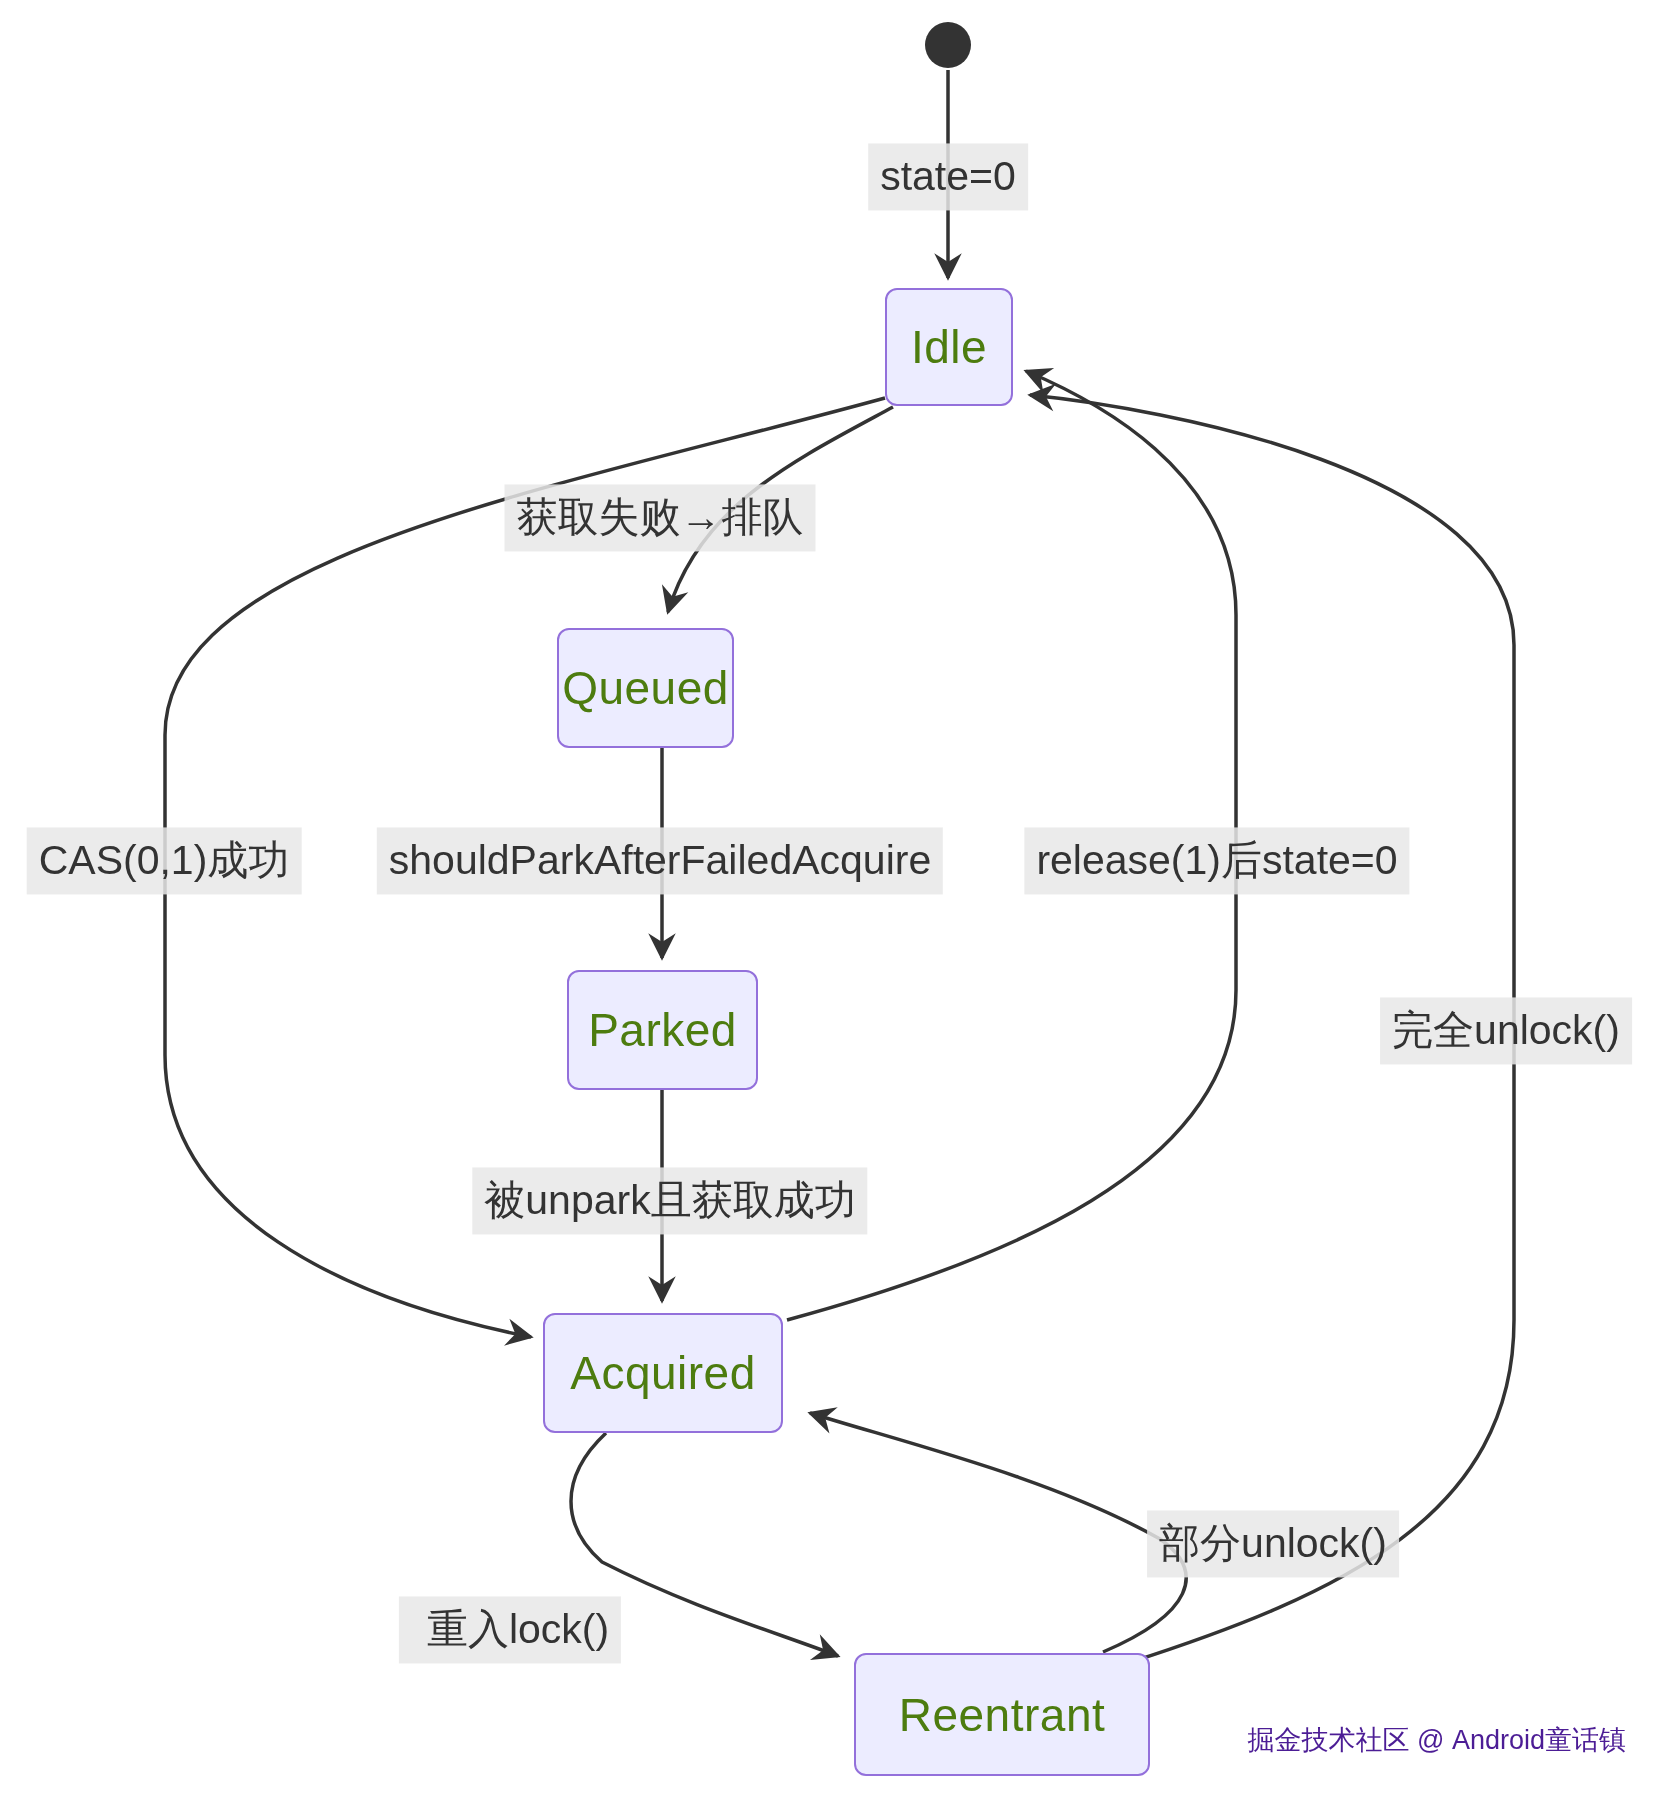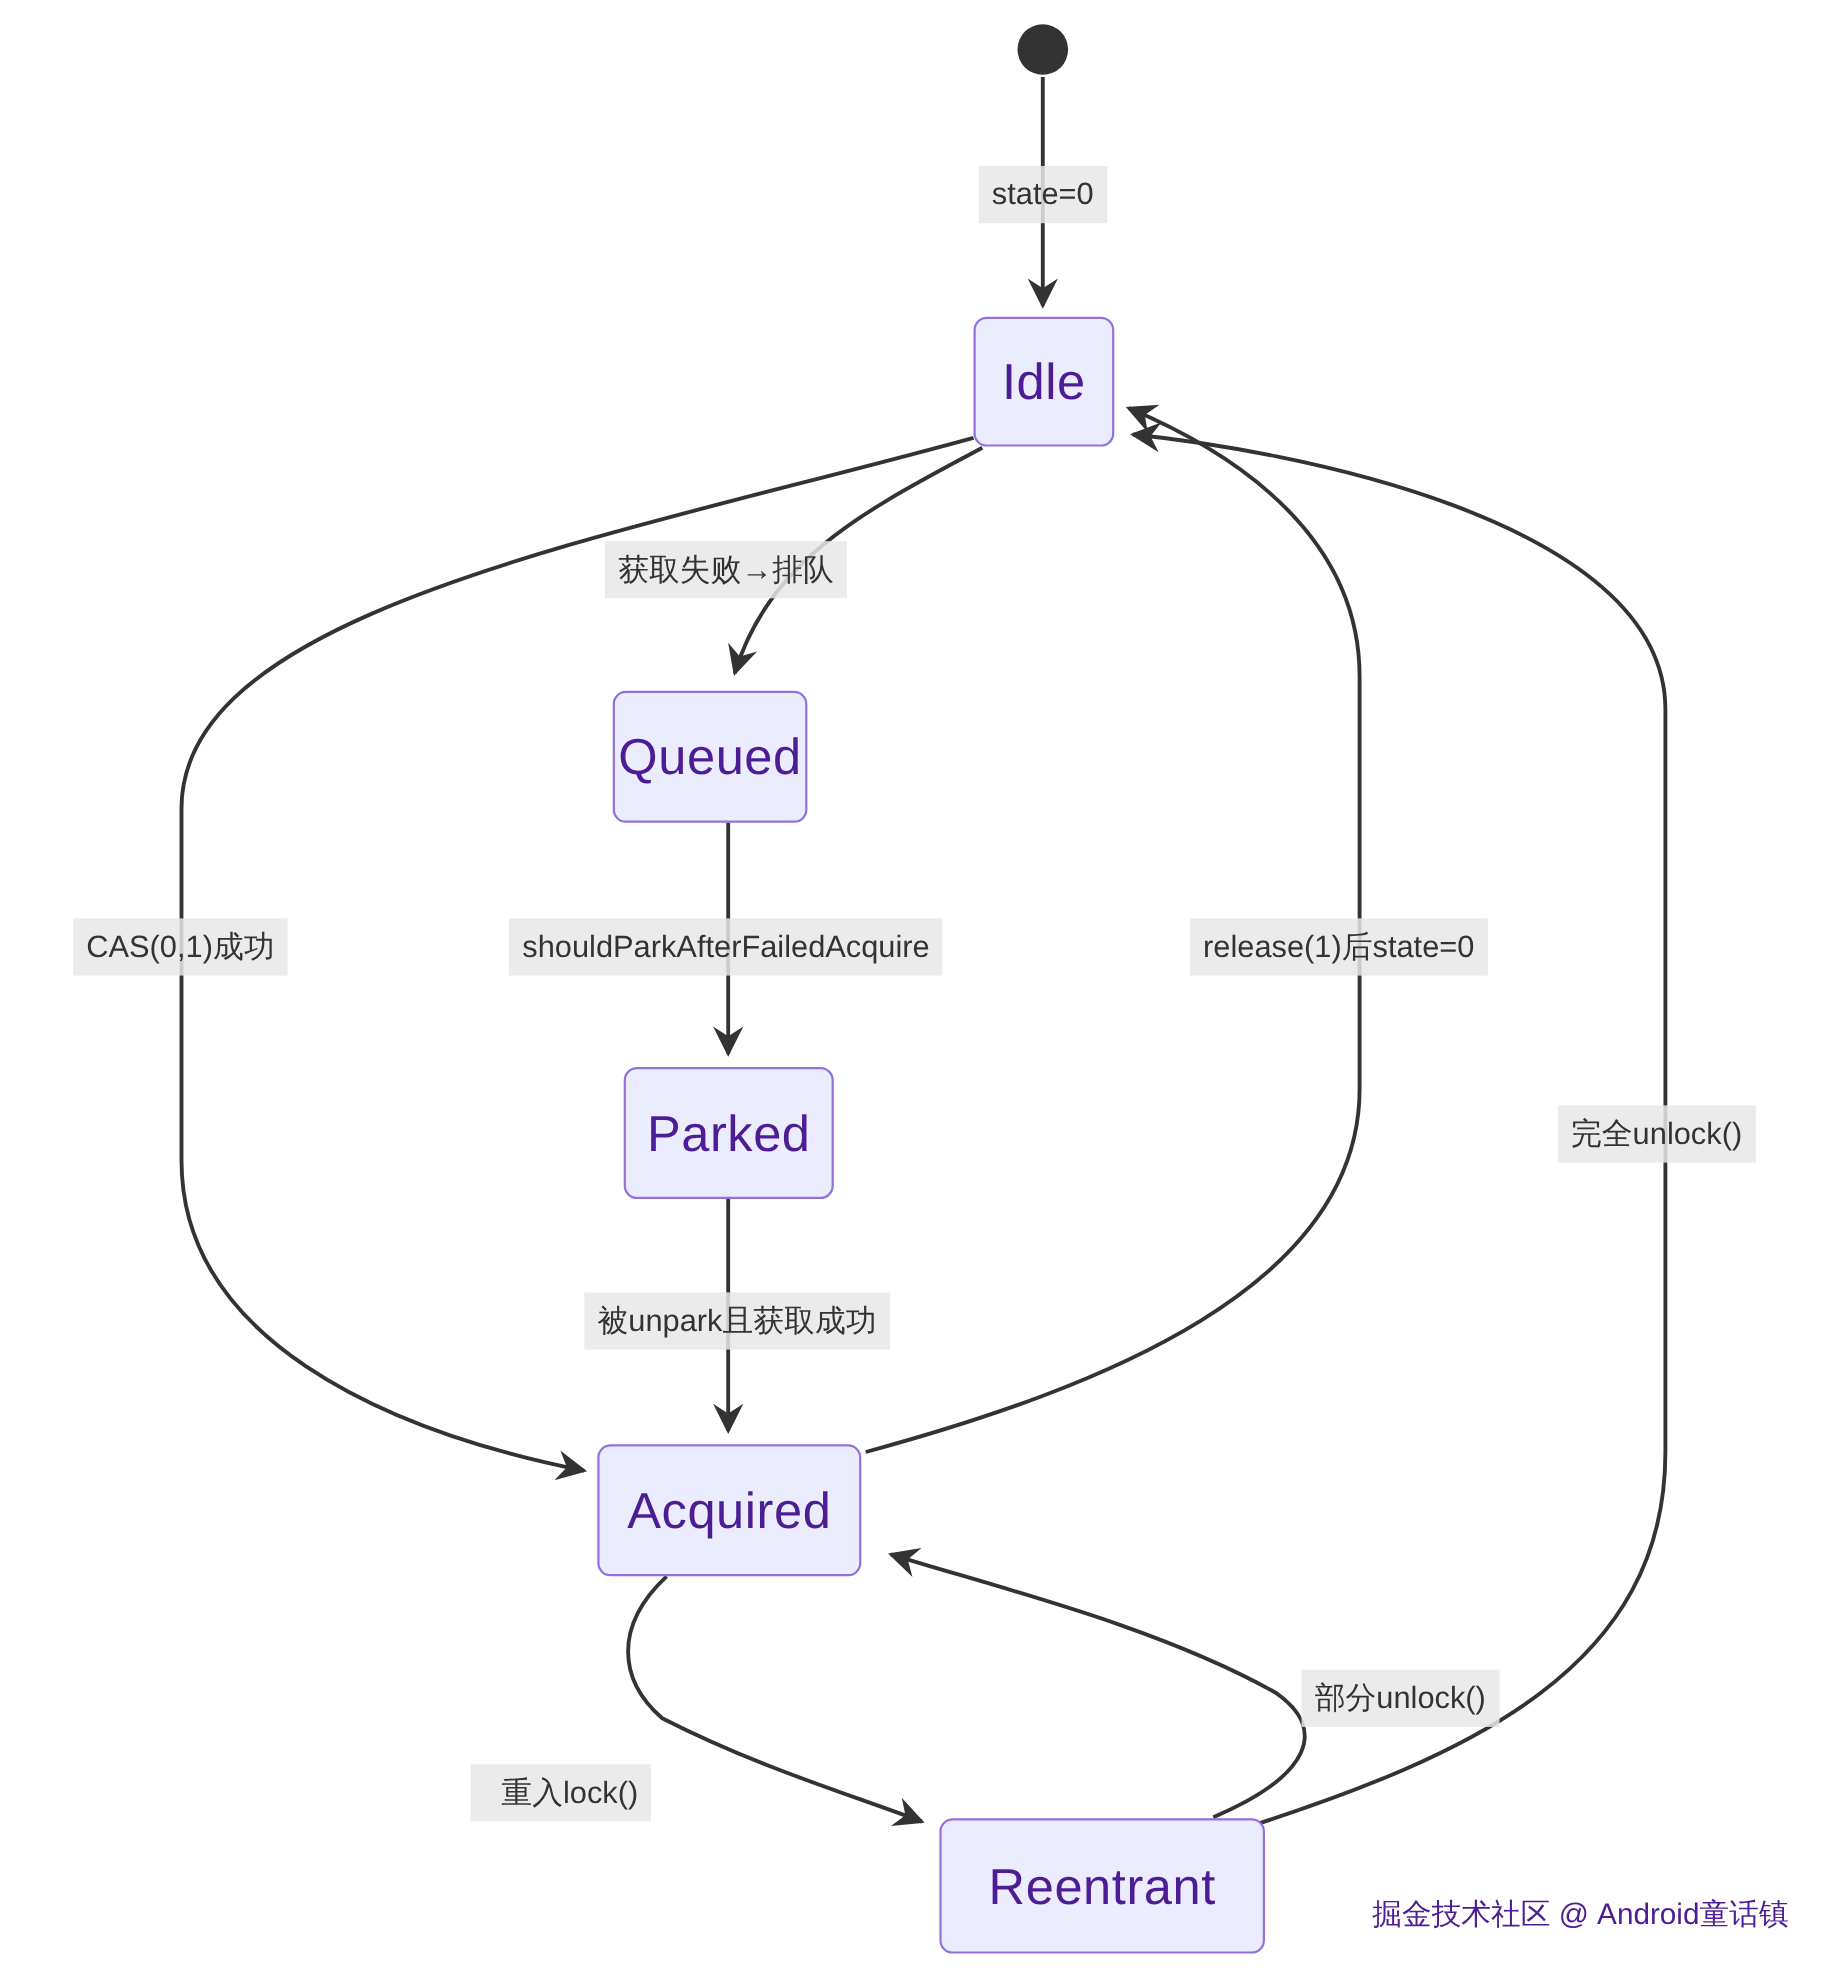--- a/index.html
+++ b/index.html
@@ -5,26 +5,26 @@
   html,body{margin:0;padding:0;background:#ffffff;}
   .stage{
     position:relative;width:1666px;height:1799px;background:#ffffff;overflow:hidden;
     font-family:"Liberation Sans","DejaVu Sans",sans-serif;
   }
   .edges{position:absolute;left:0;top:0;z-index:1;}
   .state-node{
     position:absolute;z-index:3;box-sizing:border-box;
     background:#ECECFF;border:2.5px solid #9370DB;border-radius:12px;
     display:flex;align-items:center;justify-content:center;
-    font-size:46px;color:#4c1d95;letter-spacing:0.5px;
+    font-size:46px;color:#4d7c0f;letter-spacing:0.5px;
   }
   .edge-label{
     position:absolute;z-index:2;transform:translate(-50%,-50%);
     background:rgba(232,232,232,0.85);color:#333333;
-    font-size:28px;line-height:1.15;padding:10px 12px;white-space:nowrap;
+    font-size:41px;line-height:1.15;padding:10px 12px;white-space:nowrap;
   }
   .edge-label.clip{max-width:582px;overflow:hidden;}
   .watermark{
     position:absolute;z-index:4;right:40px;top:1722px;
     color:#4c1d95;font-size:27px;white-space:nowrap;
   }
   
   #node-idle{left:885px;top:288px;width:128px;height:118px;}
   #node-queued{left:557px;top:628px;width:177px;height:120px;}
   #node-parked{left:567px;top:970px;width:191px;height:120px;}

